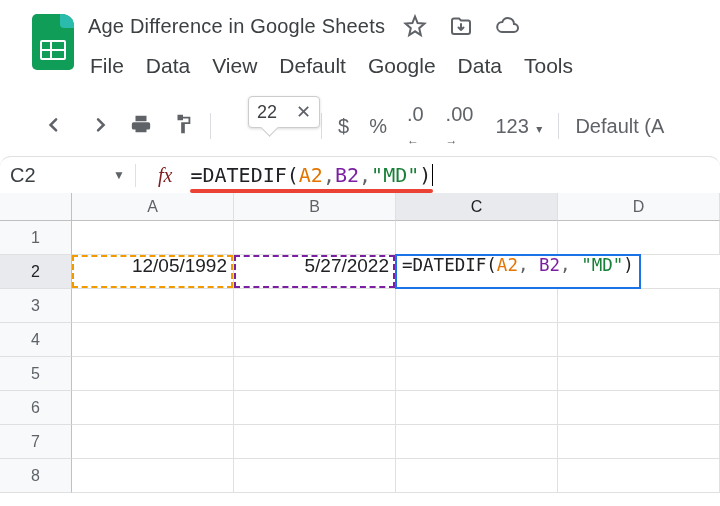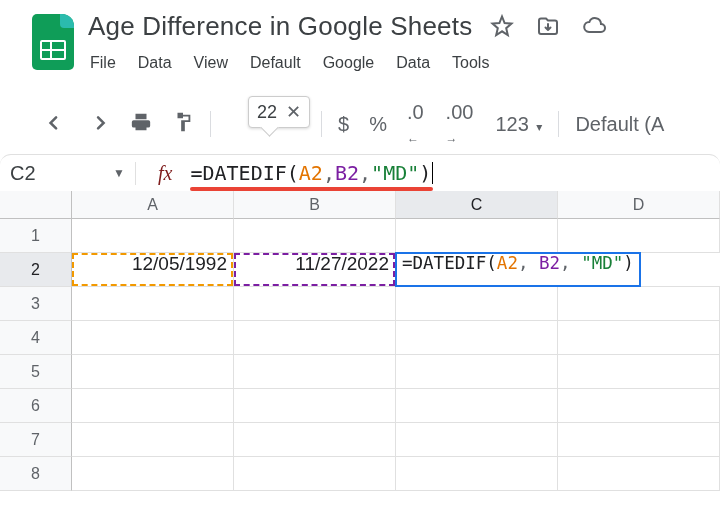--- a/index.html
+++ b/index.html
@@ -9,35 +9,35 @@
   .header { display: flex; align-items: flex-start; padding: 8px 0 0 0; }
   .logo { width: 50px; height: 68px; display: flex; align-items: center; justify-content: center; margin: 0 10px 0 28px; }
   .logo-icon { width: 42px; height: 56px; background: #0f9d58; border-radius: 5px 12px 5px 5px; position: relative; }
   .logo-icon::before { content: ""; position: absolute; top: 0; right: 0; width: 14px; height: 14px; background: #2bbbad; border-radius: 0 12px 0 4px; }
   .logo-grid { position: absolute; bottom: 10px; left: 8px; width: 26px; height: 20px; border: 2.5px solid #fff; border-radius: 2px; }
   .logo-grid::before { content:""; position:absolute; left:0; right:0; top:50%; border-top:2.5px solid #fff; transform:translateY(-50%);}
   .logo-grid::after { content:""; position:absolute; top:0; bottom:0; left:37%; border-left:2.5px solid #fff;}
   
   .title-area { flex: 1; }
   .title-row { display: flex; align-items: center; height: 36px; gap: 18px;}
-  .doc-title { font-size: 26px; color: #3c4043; letter-spacing: 0.2px;}
+  .doc-title { font-size: 20px; color: #3c4043; letter-spacing: 0.2px;}
   .title-icons { display: flex; gap: 22px; align-items: center; color:#616368; }
   .title-icons svg { width: 24px; height: 24px; fill:none; stroke:#5f6368; stroke-width:2;}
   
-  .menubar { display: flex; gap: 22px; padding: 10px 0 0 2px; font-size: 16px; color: #3c4043; }
+  .menubar { display: flex; gap: 22px; padding: 10px 0 0 2px; font-size: 21px; color: #3c4043; }
   .menubar span { cursor: pointer; }
   
   
   .toolbar { display: flex; align-items: center; margin-top: 28px; padding: 0 0 0 46px; height: 40px; color:#5f6368; position:relative; z-index:2;}
   .tb-group { display:flex; align-items:center; gap:20px;}
   .tb-sep { width:1px; height:26px; background:#dadce0; margin:0 16px;}
   .tb-btn svg { width:22px; height:22px; fill:#5f6368; }
   .fmt { font-size:20px; color:#5f6368;}
   
-  .tooltip-box { position:absolute; left:248px; top:96px; background:#fff; border:1px solid #ccc; border-radius:4px; box-shadow: 0 1px 3px rgba(0,0,0,.15); padding:4px 8px; font-size:18px; color:#3c4043; display:flex; align-items:center; gap:9px; z-index:5;}
+  .tooltip-box { position:absolute; left:248px; top:96px; background:#fff; border:1px solid #ccc; border-radius:4px; box-shadow: 0 1px 3px rgba(0,0,0,.15); padding:4px 8px; font-size:18px; color:#3c4043; display:flex; align-items:center; gap:19px; z-index:5;}
   .tooltip-box .x { color:#5f6368; font-size:18px; cursor:pointer;}
   .tooltip-box::after{content:""; position:absolute; bottom:-7px; left:14px; width:12px; height:12px; background:#fff; border-right:1px solid #ccc; border-bottom:1px solid #ccc; transform:rotate(45deg);}
   
   .fmt-arrow { font-size:12px; margin-left:2px;}
 
   
   .formula-bar { display:flex; align-items:center; border-top:1px solid #e0e0e0; margin-top:10px; padding:6px 0 6px 6px;border-radius:11px;}
   .name-box { width:130px; font-size:20px; color:#3c4043; padding-left:4px; display:flex; justify-content:space-between; align-items:center; border-right:1px solid #e0e0e0; padding-right:10px;}
   .name-box .dd{ color:#5f6368; font-size:12px;}
   .fx { font-family: 'Times New Roman', serif; font-style:italic; font-size:20px; color:#7f1d1d; margin:0 18px 0 22px;}
@@ -177,21 +177,21 @@
     <div class="cell"></div>
     <div class="cell"></div>
   </div>
   <div class="row">
     <div class="row-head sel">2</div>
     <div class="cell">
         <span>12/05/1992</span>
         <div class="dashed-a"></div>
       </div>
     <div class="cell">
-        <span>11/27/2022</span>
+        <span>5/27/2022</span>
         <div class="dashed-b"></div>
       </div>
     <div class="cell cell-formula">
       <div class="active-border"></div>
       <span class="cell-formula-content"><span class="tok-fn">=</span><span class="tok-fn">DATEDIF</span><span class="tok-paren">(</span><span class="tok-ref1">A2</span><span class="tok-sep">, </span><span class="tok-ref2">B2</span><span class="tok-sep">, </span><span class="tok-str">"MD"</span><span class="tok-paren">)</span></span>
     </div>
     <div class="cell"></div>
   </div>
   <div class="row">
       <div class="row-head">3</div>

